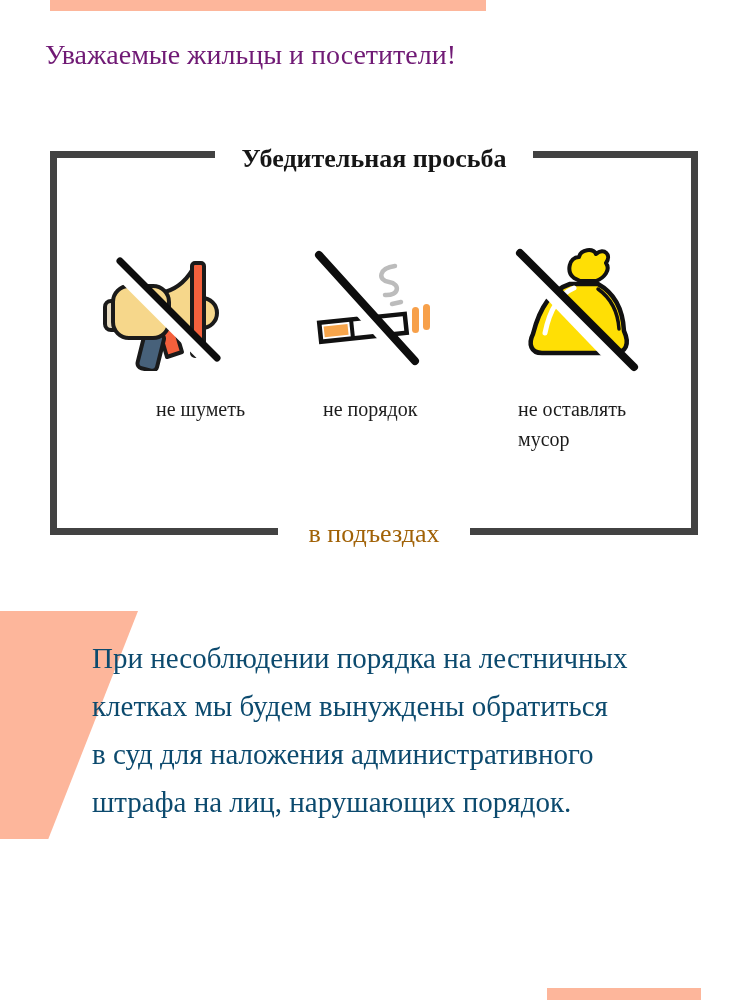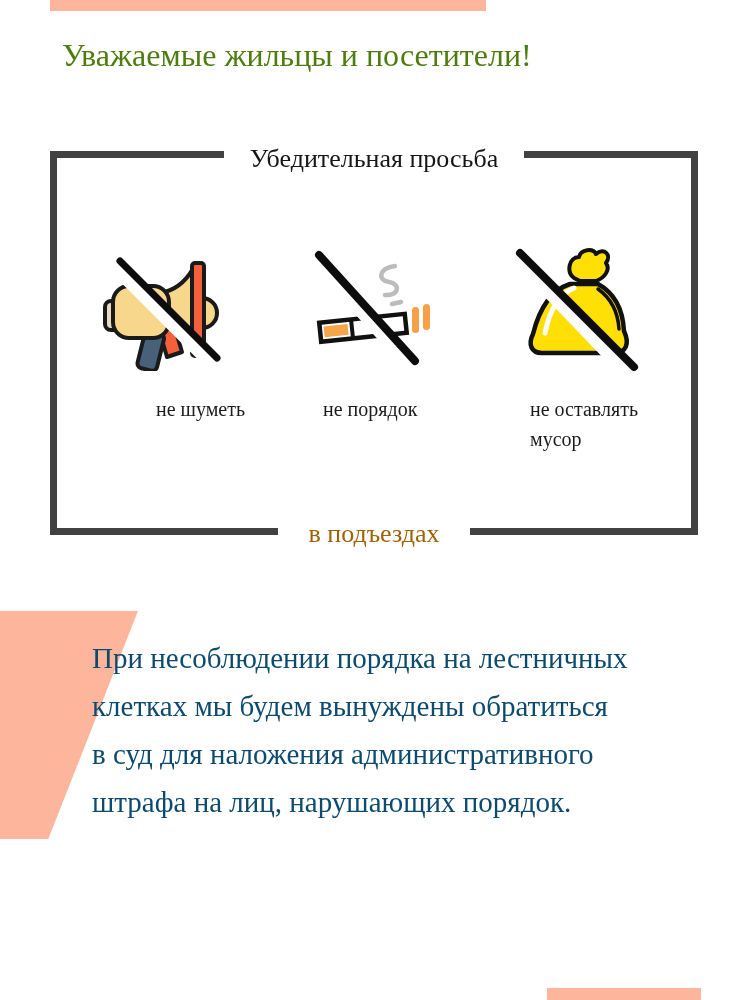--- a/index.html
+++ b/index.html
@@ -15,54 +15,54 @@
   .bottom-bar{position:absolute;left:547px;top:988px;width:154px;height:12px;background:#fdb69b;}
   .accent-shape{
     position:absolute;left:0;top:611px;width:138px;height:228px;
     background:#fdb69b;
     -webkit-clip-path:polygon(0 0,100% 0,35% 100%,0 100%);
     clip-path:polygon(0 0,100% 0,35% 100%,0 100%);
   }
   
   .heading{
     position:absolute;left:45px;top:38px;
-    font-size:32px;line-height:34px;color:#4d7c0f;margin-left:17px;
+    font-size:28px;line-height:34px;color:#701a75;
   }
   
   .notice-box{
     position:absolute;left:50px;top:151px;width:648px;height:384px;
     border:7px solid #424242;box-sizing:border-box;background:#ffffff;
   }
   .box-title{
     position:absolute;left:50px;top:143px;width:648px;
     text-align:center;z-index:2;
   }
   .box-title span{
     display:inline-block;background:#ffffff;padding:0 26px;
-    font-size:26px;line-height:31px;color:#161616;
+    font-size:26px;line-height:31px;color:#161616;font-weight:bold;
   }
   .box-footer{
     position:absolute;left:50px;top:518px;width:648px;
     text-align:center;z-index:2;
   }
   .box-footer span{
     display:inline-block;background:#ffffff;padding:0 30px;
     font-size:26px;line-height:32px;color:#a16207;
   }
   
   .icon{position:absolute;width:125px;height:125px;}
   .icon-1{left:99px;top:246px;}
   .icon-2{left:308px;top:248px;}
   .icon-3{left:513px;top:244px;width:128px;height:128px;}
   .icon-label{
     position:absolute;font-size:20px;line-height:30px;color:#1c1c1c;
   }
   .label-1{left:112px;top:394px;margin-left:44px;}
   .label-2{left:323px;top:394px;}
-  .label-3{left:518px;top:394px;width:142px;margin-left:12px;}
+  .label-3{left:518px;top:394px;width:142px;}
   
   .paragraph{
     position:absolute;left:92px;top:634px;width:600px;
     font-size:29px;line-height:48px;color:#0c4a6e;
     white-space:pre-line;
   }
   .closing{
     position:absolute;left:84px;top:881px;width:620px;
     font-size:28px;line-height:36px;color:#1d1d1d;
   }

